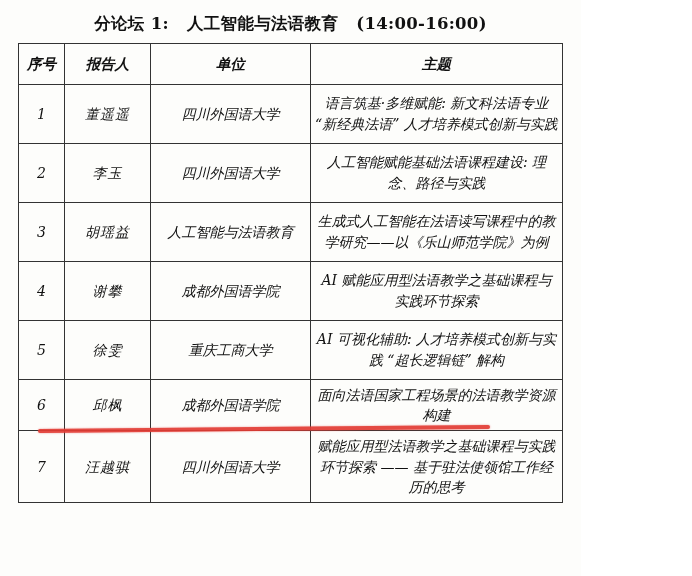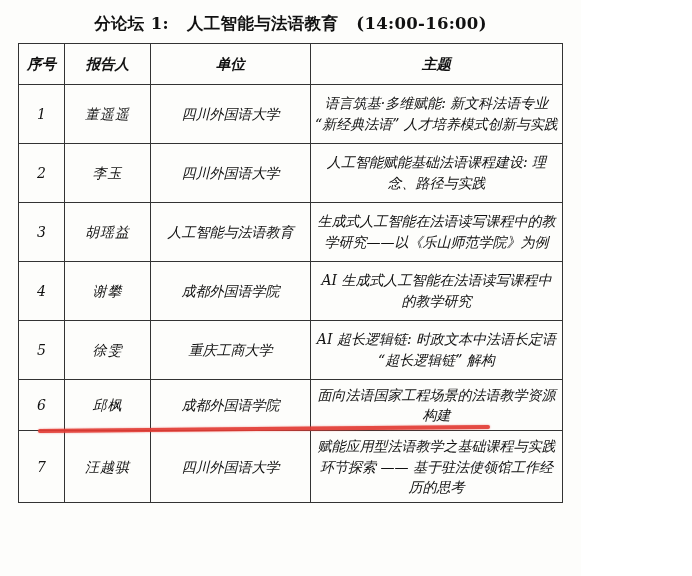--- a/index.html
+++ b/index.html
@@ -154,27 +154,27 @@
       <tr class="r-tall">
         <td class="no">3</td>
         <td class="speaker">胡瑶益</td>
         <td class="org">人工智能与法语教育</td>
         <td class="topic">生成式人工智能在法语读写课程中的教学研究——以《乐山师范学院》为例</td>
       </tr>
       <tr class="r-tall">
         <td class="no">4</td>
         <td class="speaker">谢攀</td>
         <td class="org">成都外国语学院</td>
-        <td class="topic">AI 生成式人工智能在法语读写课程中的教学研究</td>
+        <td class="topic">AI 赋能应用型法语教学之基础课程与实践环节探索</td>
       </tr>
       <tr class="r-tall">
         <td class="no">5</td>
         <td class="speaker">徐雯</td>
         <td class="org">重庆工商大学</td>
-        <td class="topic">AI 超长逻辑链: 时政文本中法语长定语 “超长逻辑链” 解构</td>
+        <td class="topic">AI 可视化辅助: 人才培养模式创新与实践 “超长逻辑链” 解构</td>
       </tr>
       <tr class="r-short">
         <td class="no">6</td>
         <td class="speaker">邱枫</td>
         <td class="org">成都外国语学院</td>
         <td class="topic">面向法语国家工程场景的法语教学资源构建</td>
       </tr>
       <tr class="r-tall">
         <td class="no">7</td>
         <td class="speaker">汪越骐</td>

